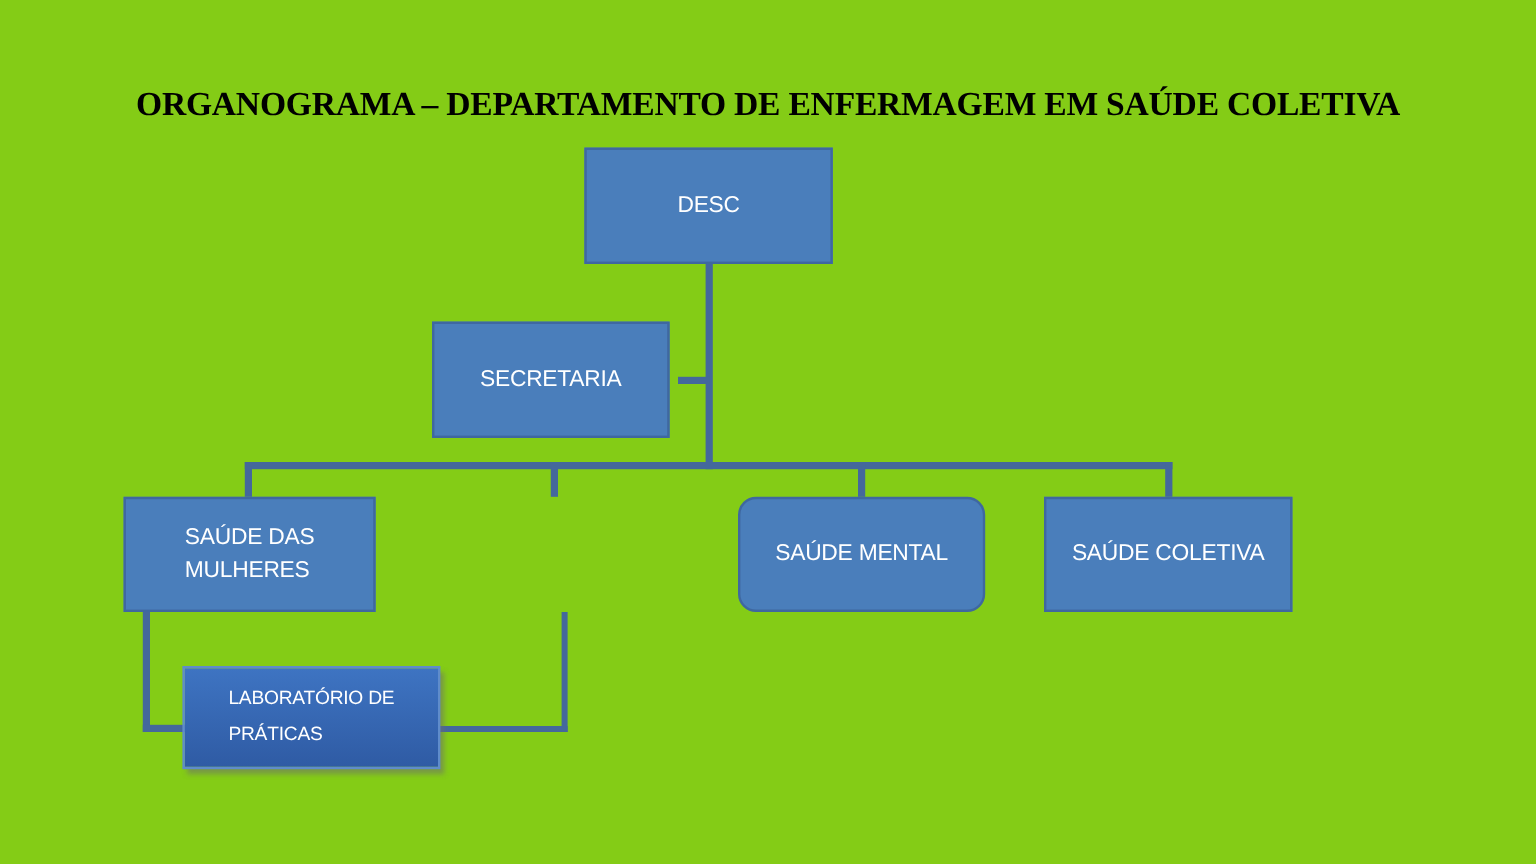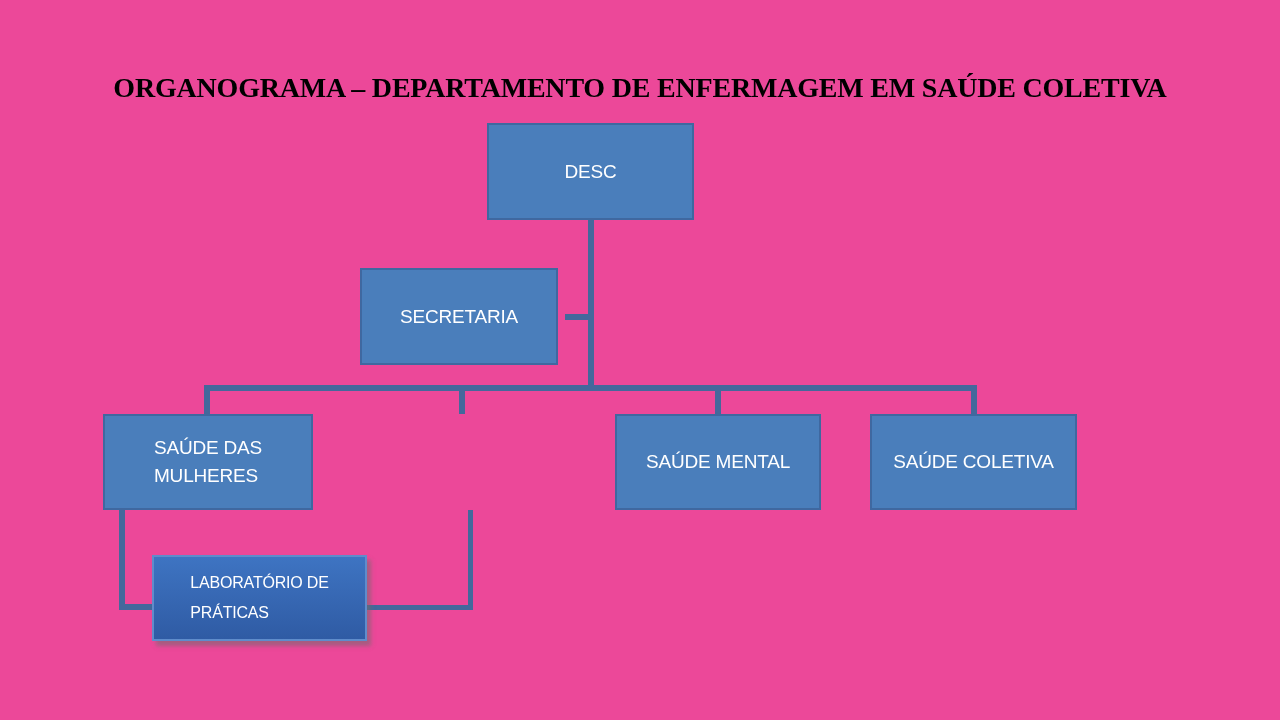--- a/index.html
+++ b/index.html
@@ -4,21 +4,21 @@
 <style>
   html, body {
     margin: 0;
     padding: 0;
     background: #ffffff;
   }
   #canvas {
     position: relative;
     width: 1280px;
     height: 720px;
-    background: #ec4899;
+    background: #84cc16;
     overflow: hidden;
     font-family: "Liberation Sans", sans-serif;
   }
   #title {
     position: absolute;
     left: 0;
     top: 72px;
     width: 1280px;
     text-align: center;
     font-family: "Liberation Serif", serif;
@@ -40,21 +40,21 @@
     border: 2px solid var(--node-border, #3f68a0);
     font-size: 19px;
     line-height: 28px;
     letter-spacing: -0.2px;
     z-index: 2;
   }
   #node-desc       { left: 487px; top: 123px; width: 207px; height: 97px; }
   #node-secretaria { left: 360px; top: 268px; width: 198px; height: 97px; }
   #node-mulheres   { left: 103px; top: 414px; width: 210px; height: 96px; }
   #node-crianca    { left: 360px; top: 414px; width: 207px; height: 96px; line-height: 29px; }
-  #node-mental     { left: 615px; top: 414px; width: 206px; height: 96px; }
+  #node-mental     { left: 615px; top: 414px; width: 206px; height: 96px; border-radius: 15px; }
   #node-coletiva   { left: 870px; top: 414px; width: 207px; height: 96px; }
   #node-lab {
     left: 152px; top: 555px; width: 215px; height: 86px;
     background: linear-gradient(180deg, var(--lab-gradient-top, #3e74c2) 0%, var(--lab-gradient-bottom, #2f5ba4) 100%);
     border: 2px solid var(--lab-border, #5f8ccb);
     box-shadow: 4px 5px 4px rgba(110, 110, 110, 0.55);
     font-size: 16px;
     line-height: 30px;
   }
   .line {

